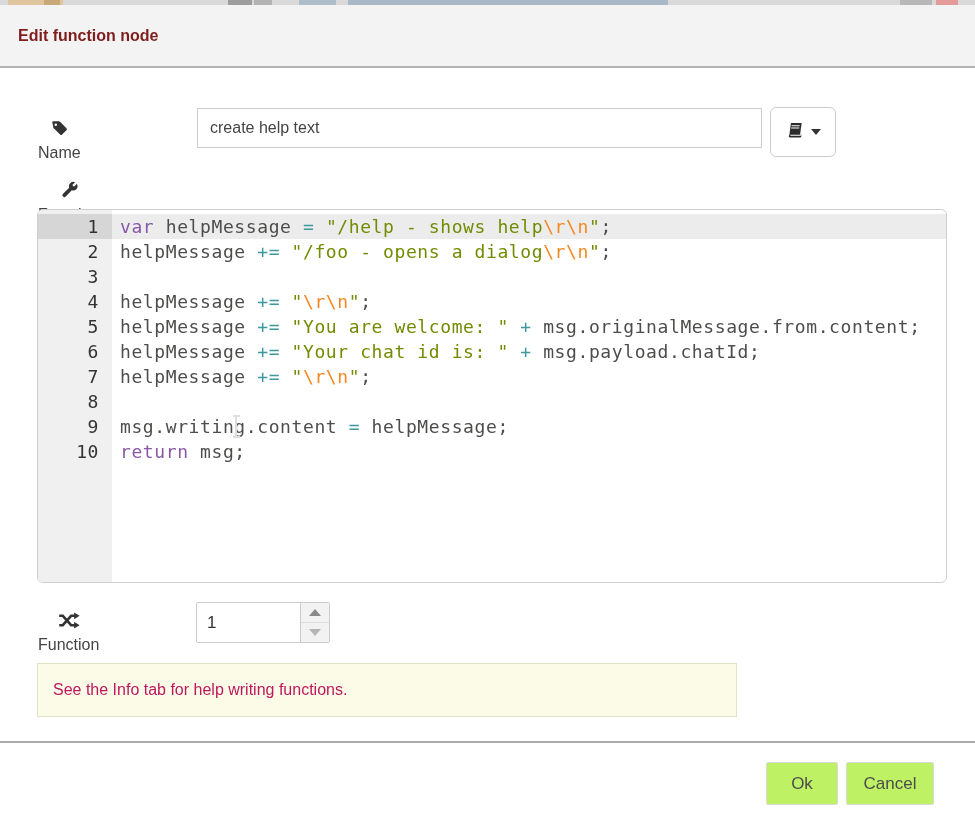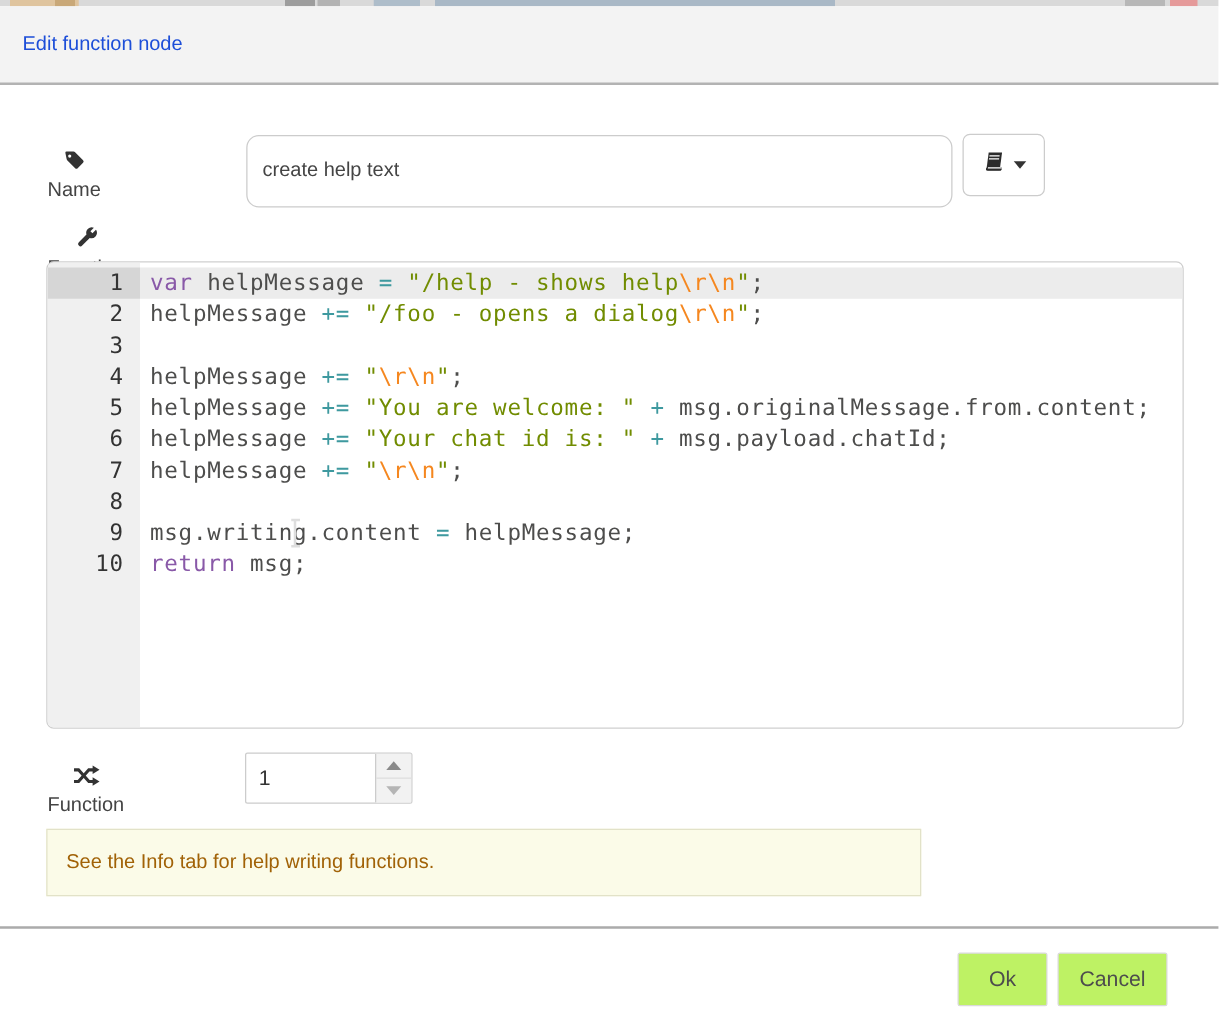--- a/index.html
+++ b/index.html
@@ -21,33 +21,33 @@
   .seg-blue2  { left:348px; width:320px; background:#a9b8c6; }
   .seg-gray3  { left:900px; width:32px;  background:#b7b7b7; }
   .seg-red    { left:936px; width:22px;  background:#e59a9a; }
 
   
   .dlg-header {
     position:absolute; left:0; top:5px; width:975px; height:63px;
     background:#f3f3f3; border-bottom:2px solid #b3b3b3;
     display:flex; align-items:center; padding-left:18px;
   }
-  .dlg-title { font-size:16px; font-weight:normal; color:#1d4ed8; }
+  .dlg-title { font-size:16px; font-weight:bold; color:#7f1d1d; }
 
   
   .row-label { position:absolute; display:flex; align-items:center; gap:7px;
                font-size:16px; color:#444;flex-direction:column; }
   .lbl-name     { left:38px; top:120px; }
   .lbl-function { left:38px; top:181px; }
   .lbl-outputs  { left:38px; top:612px; }
   .row-label svg { display:block; }
 
   .name-input {
-    position:absolute; left:197px; top:108px; width:565px; height:58px;
-    border:1px solid #ccc; border-radius:10px; background:#fff;
+    position:absolute; left:197px; top:108px; width:565px; height:40px;
+    border:1px solid #ccc; border-radius:0; background:#fff;
     font-family:"Liberation Sans", sans-serif;
     font-size:16px; color:#444; padding:0 12px; outline:none;
   }
   .library-btn {
     position:absolute; left:770px; top:107px; width:66px; height:50px;
     background:#fff; border:1px solid #ccc; border-radius:6px;
     display:flex; align-items:center; justify-content:center; gap:6px;
     cursor:pointer;
   }
   .caret-down { width:0; height:0; border-left:5px solid transparent;
@@ -96,21 +96,21 @@
   .spin-up, .spin-down { flex:1; display:flex; align-items:center; justify-content:center; cursor:pointer; }
   .spin-up { border-bottom:1px solid #ddd; }
   .tri-up { width:0; height:0; border-left:6px solid transparent; border-right:6px solid transparent; border-bottom:7px solid #8a8a8a; }
   .tri-down { width:0; height:0; border-left:6px solid transparent; border-right:6px solid transparent; border-top:7px solid #b5b5b5; }
 
   
   .info-box {
     position:absolute; left:37px; top:663px; width:700px; height:54px;
     background:#fbfbe8; border:1px solid #e2e2c8;
     display:flex; align-items:center; padding-left:15px;
-    font-size:16px; color:#a16207;
+    font-size:16px; color:#be185d;
   }
 
   
   .footer-divider { position:absolute; left:0; top:741px; width:975px; height:2px; background:#ababab; }
   .btn {
     position:absolute; top:762px; height:43px;
     background:#bef264; border:1px solid #d9d9d9; border-radius:2px;
     font-family:"Liberation Sans", sans-serif; font-size:17px; color:#4d4d4d;
     cursor:pointer;
   }

